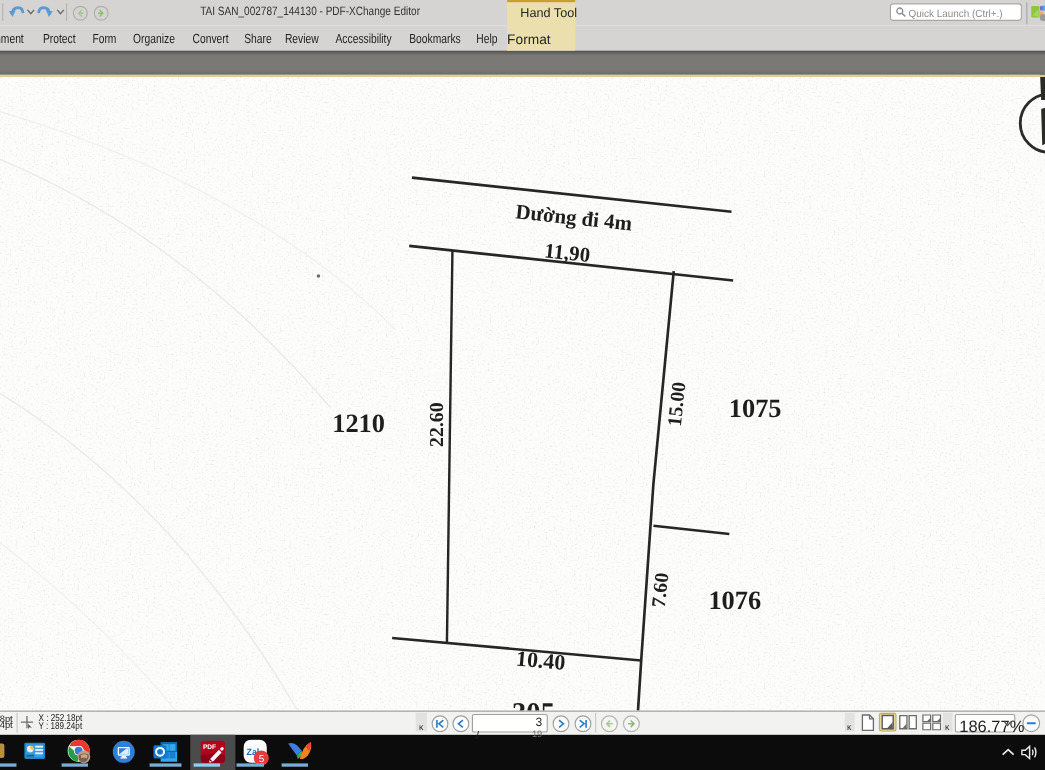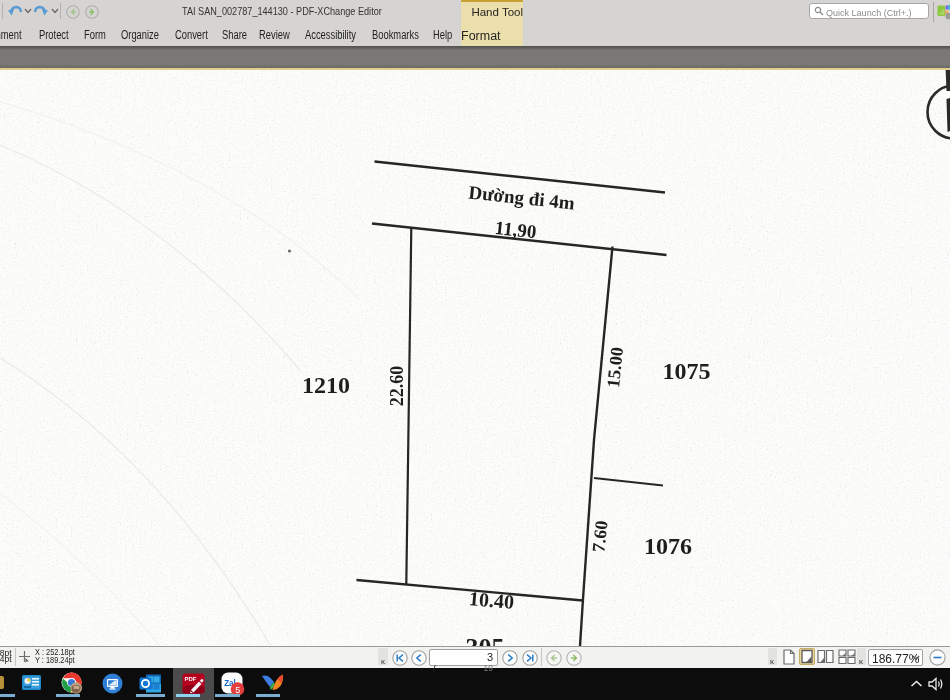--- a/index.html
+++ b/index.html
@@ -135,21 +135,21 @@
 <div class="abs menu" style="left:120.5px;">Organize</div>
 <div class="abs menu" style="left:174.5px;">Convert</div>
 <div class="abs menu" style="left:221.5px;">Share</div>
 <div class="abs menu" style="left:259px;">Review</div>
 <div class="abs menu" style="left:304.5px;">Accessibility</div>
 <div class="abs menu" style="left:371.5px;">Bookmarks</div>
 <div class="abs menu" style="left:433px;">Help</div>
 
 <div class="abs" style="left:461px;top:0;width:62px;height:46px;background:#ecdfae;border-top:2.5px solid #c5a032;z-index:7;box-sizing:border-box;"></div>
 
-<div class="abs" style="left:461px;top:6px;width:62px;text-align:right;font-size:11.5px;color:#262624;z-index:8;">Hand Tool</div>
+<div class="abs" style="left:461px;top:6px;width:62px;text-align:left;font-size:11.5px;color:#262624;z-index:8;padding-left:12px;">Hand Tool</div>
 
 <div class="abs" style="left:461px;top:29px;width:62px;text-align:left;font-size:12.5px;color:#262624;z-index:8;">Format</div>
 
 <div class="abs" style="left:0;top:45.5px;width:950px;height:22px;background:linear-gradient(#514f4d,#7b7975 20%,#7b7975 82%,#6b6967);z-index:5;"></div>
 
 <div class="abs" style="left:0;top:67.5px;width:950px;height:2px;background:#e2cd8e;z-index:5;"></div>
 
 <div class="abs" style="left:0;top:645.5px;width:950px;height:22.5px;background:#f2f2f0;border-top:1px solid #9a9a98;z-index:6;box-sizing:border-box;"></div>
 
 <div class="abs" style="left:-5px;top:649.5px;font-size:8.5px;color:#222;z-index:7;line-height:6.8px;">88pt<br>54pt</div>
@@ -228,21 +228,21 @@
   <path d="M1,1 L8,1 L8,7 L1,7 Z M10,1 L17,1 L17,7 L10,7 Z M1,8.5 L8,8.5 L8,14.5 L1,14.5 Z M10,8.5 L17,8.5 L17,14.5 L10,14.5 Z" fill="#fff" stroke="#6b6b69" stroke-width="1.1"></path>
   <path d="M7.5,4 L4.5,7 L7.5,7 Z M16.5,4 L13.5,7 L16.5,7 Z" fill="#6b6b69"></path>
 </svg>
 
 <div class="abs" style="left:857px;top:648px;width:9px;height:17px;background:#e2e2e0;z-index:7;"></div>
 
 <div class="abs" style="left:859px;top:657px;font-size:8px;color:#333;z-index:8;">ĸ</div>
 
 <div class="abs" style="left:868px;top:648.5px;width:55px;height:17px;background:#fff;border:1px solid #a0a09e;border-radius:2px;z-index:7;box-sizing:border-box;"></div>
 
-<div class="abs" style="left:872px;top:651.5px;font-size:12px;color:#222;z-index:8;">186.77%</div>
+<div class="abs" style="left:872px;top:651.5px;font-size:15px;color:#222;z-index:8;">186.77%</div>
 
 <svg class="abs" style="left:912px;top:654.5px;z-index:8;" width="8" height="6" viewBox="0 0 8 6">
     <path d="M1,1 L4,4.5 L7,1" fill="none" stroke="#555" stroke-width="1.2"></path>
   </svg>
 
 <svg class="abs" style="left:929px;top:649px;z-index:7;" width="17" height="17" viewBox="0 0 17 17">
   <circle cx="8.5" cy="8.5" r="7.6" fill="#fdfdfd" stroke="#a0a09e" stroke-width="1.1"></circle>
   <path d="M4.5,8.5 L12.5,8.5" stroke="#2a7ec6" stroke-width="1.6"></path>
 </svg>
 

